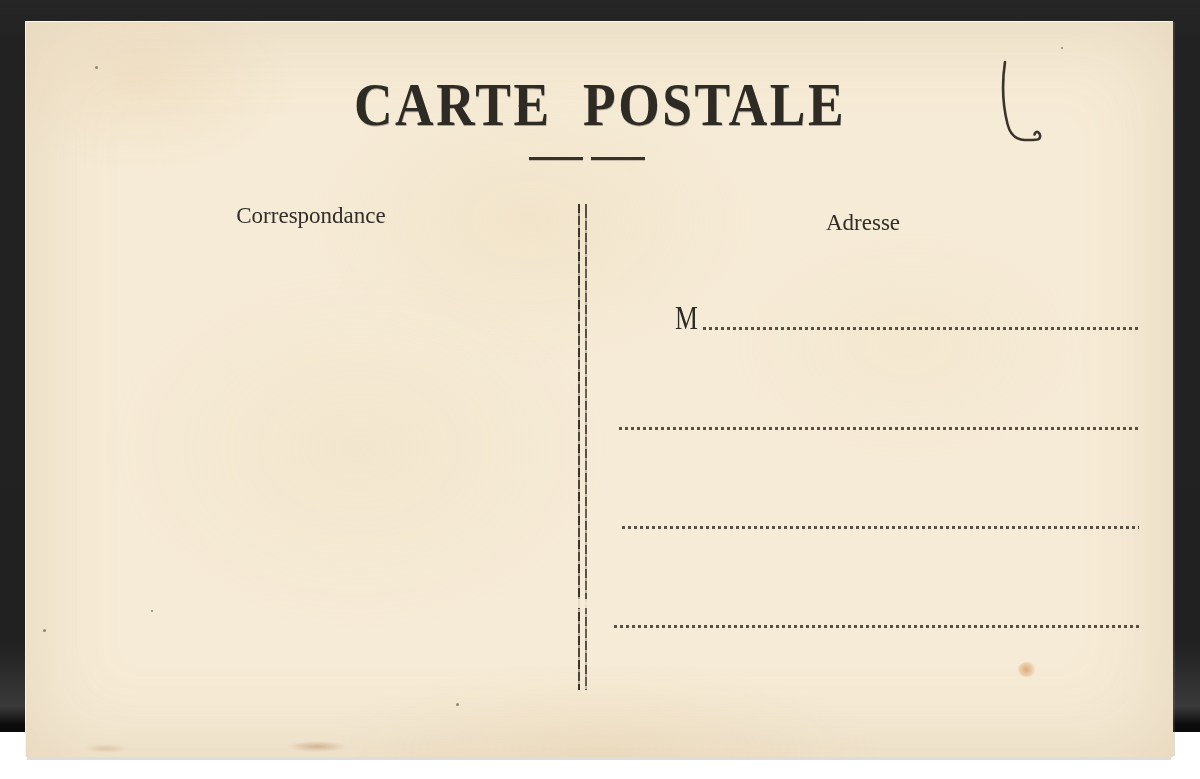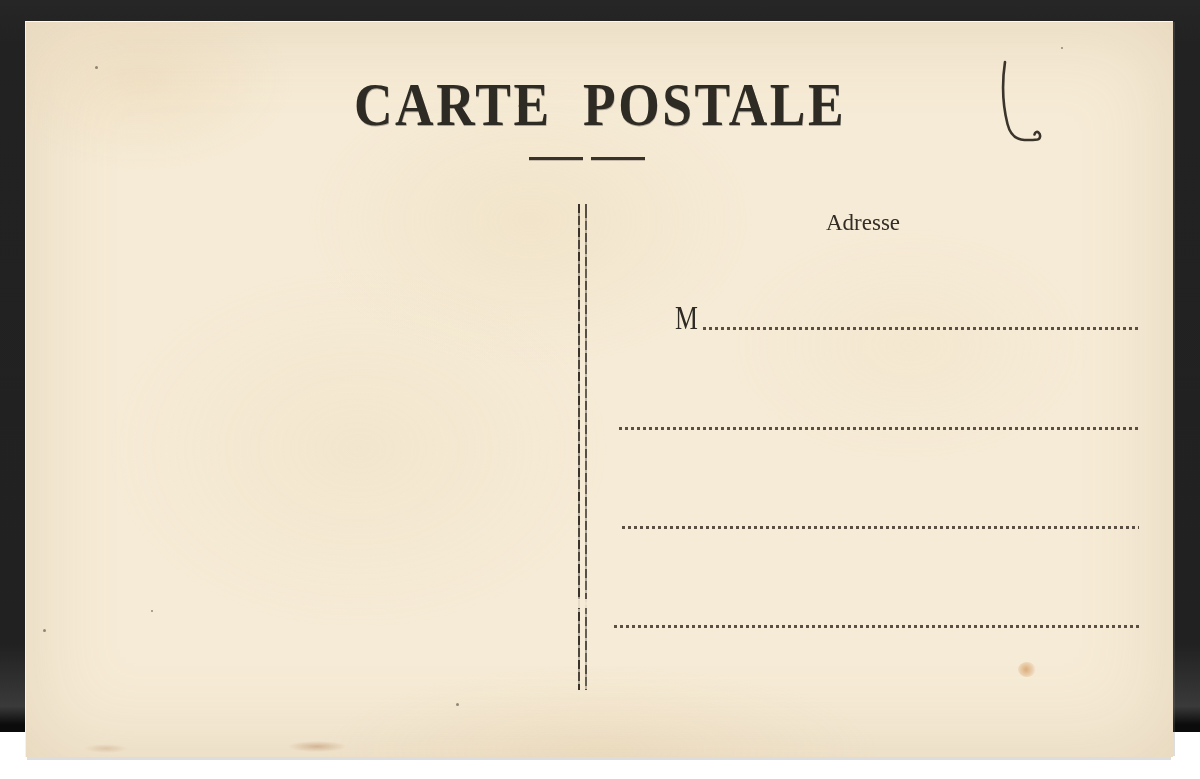--- a/index.html
+++ b/index.html
@@ -156,20 +156,21 @@
 <div class="stage">
   <div class="postcard">
 
     <div class="title">CARTE POSTALE</div>
 
     <div class="title-rule">
       <span class="dash"></span>
       <span class="dash"></span>
     </div>
 
+    <div class="label label-correspondance">Correspondance</div>
 
     <div class="label label-adresse">Adresse</div>
 
     <div class="vrule"></div>
     <div class="vrule-gap"></div>
 
     <div class="m-prefix">M</div>
 
     <div id="address-lines">
         <div class="dline dline1"></div>

